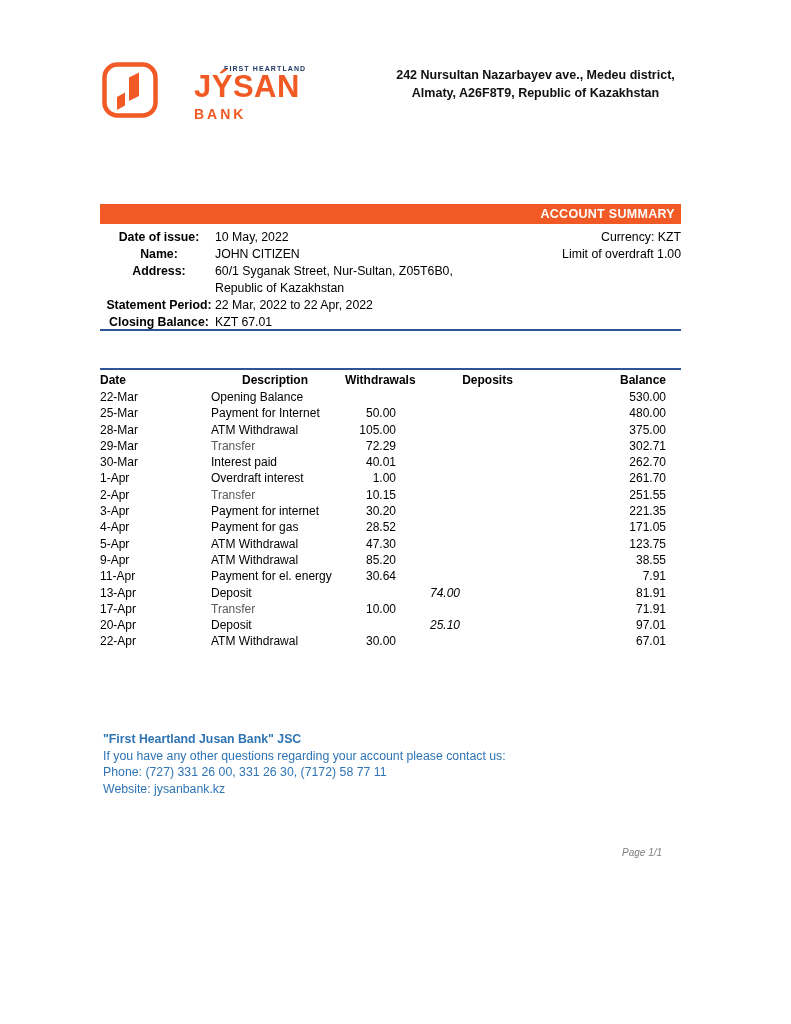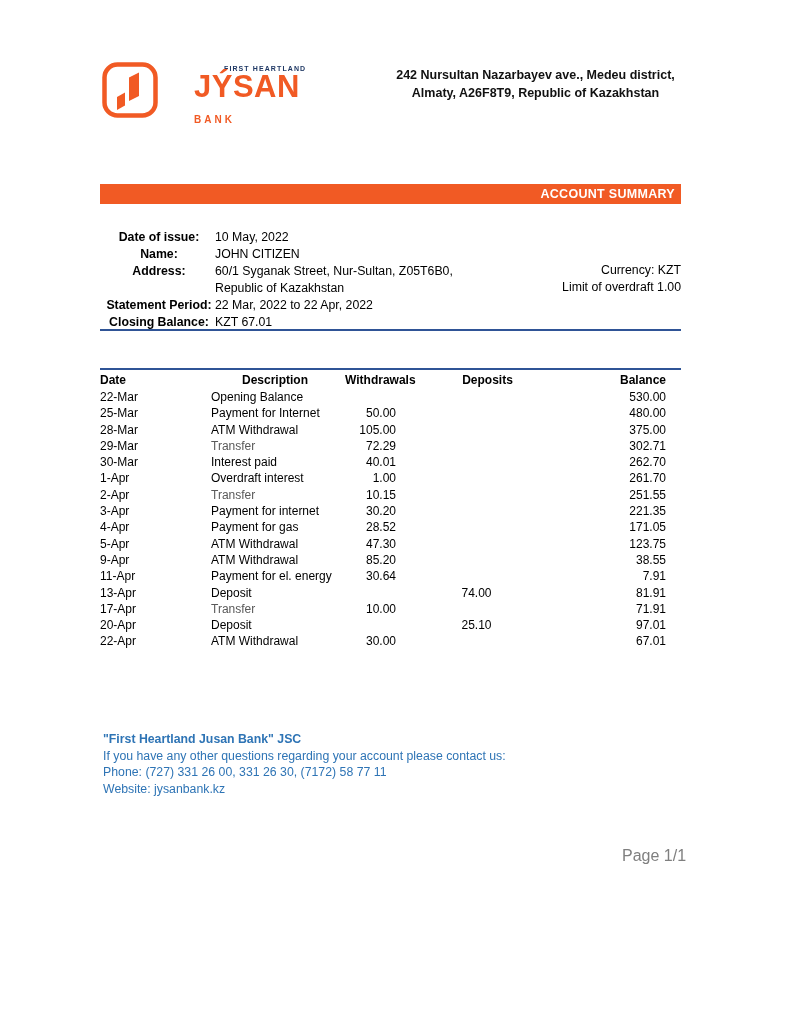--- a/index.html
+++ b/index.html
@@ -28,42 +28,42 @@
   .logo-tagline{
     display:block;color:var(--tagline);font-weight:bold;
     font-size:7px;letter-spacing:1.1px;margin-left:30px;margin-bottom:0px;
   }
   .logo-name{
     display:block;color:var(--orange);font-weight:bold;
     font-size:31px;line-height:29px;letter-spacing:0.5px;
   }
   .logo-bank{
     display:block;color:var(--orange);font-weight:bold;
-    font-size:10px;letter-spacing:3px;margin-top:13px;
+    font-size:14px;letter-spacing:3px;margin-top:5px;
   }
   .bank-address{
     position:absolute;left:380px;top:66px;width:311px;
     text-align:center;font-weight:bold;font-size:12.5px;line-height:18px;
     color:#111111;
   }
   
   .summary-bar{
-    position:absolute;left:100px;top:184px;width:581px;height:20px;
+    position:absolute;left:100px;top:204px;width:581px;height:20px;
     background:var(--orange);
     color:#ffffff;font-weight:bold;font-size:12.5px;line-height:20px;
     text-align:right;padding-right:6px;letter-spacing:0.3px;
   }
   
   .summary-block{position:absolute;left:103px;top:229px;width:578px;font-size:12.3px;}
   .sum-row{display:flex;line-height:17px;}
   .sum-label{flex:0 0 112px;font-weight:bold;text-align:center;}
   .sum-value{flex:1;}
   .summary-right{
     position:absolute;right:110px;top:229px;text-align:right;
-    font-size:12.3px;line-height:17px;margin-top:33px;
+    font-size:12.3px;line-height:17px;
   }
   .summary-divider{
     position:absolute;left:100px;top:329px;width:581px;height:2px;
     background:var(--navy);
   }
   
   .tx-title{
     position:absolute;left:100px;top:345px;
     font-size:15.5px;font-weight:bold;letter-spacing:0.2px;
   }
@@ -79,34 +79,34 @@
   .tx-table td{padding:2px 0 1.6px;line-height:12.7px;}
   .c0{text-align:left;width:105px;}
   .c1{text-align:left;width:140px;}
   th.c1{text-align:center;}
   td.c1{padding-left:6px;}
   .c2{width:85px;}
   th.c2{text-align:left;}
   td.c2{text-align:right;padding-right:34px;}
   .c3{width:115px;}
   th.c3{text-align:center;}
-  td.c3{text-align:center;padding-right:22px;}
+  td.c3{text-align:left;padding-right:22px;font-style:italic;}
   .c4{width:136px;}
   th.c4{text-align:right;padding-right:15px;}
   td.c4{text-align:right;padding-right:15px;}
   td.muted{color:var(--muted);}
   
   .footer{
     position:absolute;left:103px;top:731px;width:520px;
     color:var(--footer-blue);font-size:12.3px;line-height:16.6px;
   }
   .footer .company{font-weight:bold;}
   .page-label{
     position:absolute;left:622px;top:847px;
-    color:var(--page-gray);font-size:16px;
+    color:var(--page-gray);font-size:10px;font-style:italic;
   }
 </style>
 </head>
 <body>
 
 <div class="page">
 
   <div class="logo-wrap">
     <span class="logo-icon">
       <svg width="56" height="56" viewBox="0 0 56 56">

